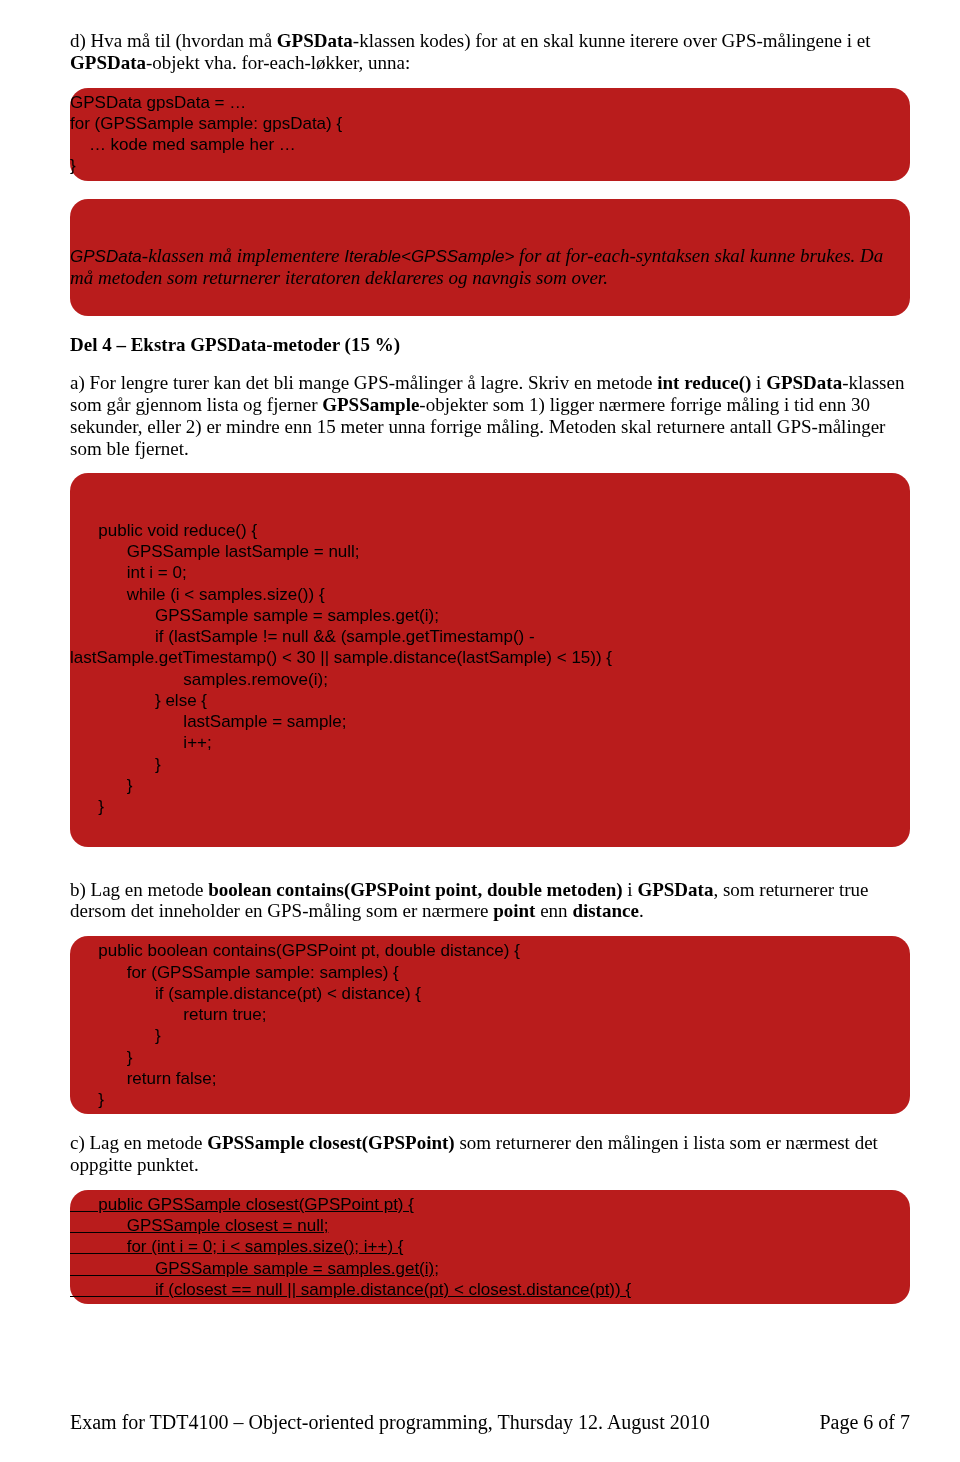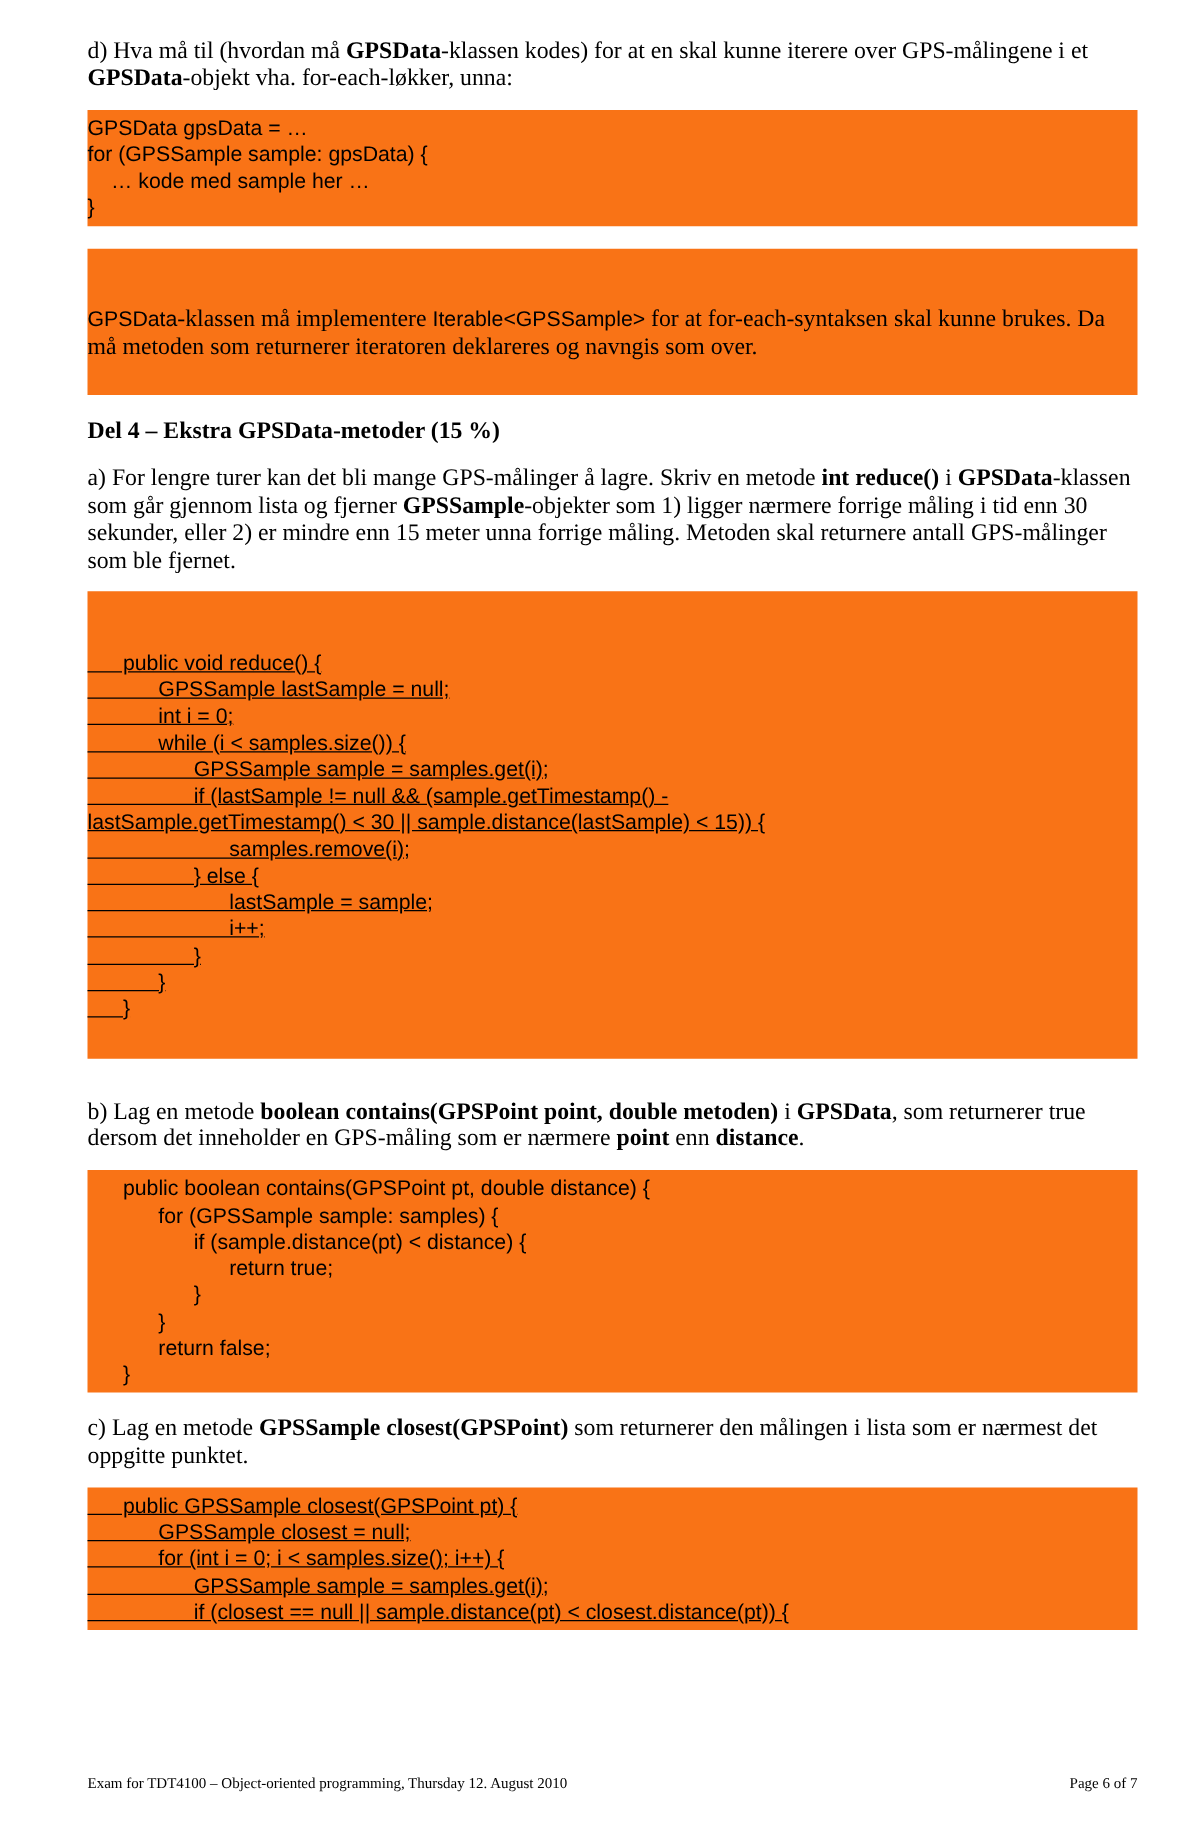--- a/index.html
+++ b/index.html
@@ -15,65 +15,66 @@
     font-size: 19px;
     line-height: 1.15;
     color: #000;
     position: relative;
     box-sizing: border-box;
     padding: 30px 50px 80px 70px;
   }
   p { margin: 0 0 14px 0; }
   .para { margin: 0 0 14px 0; }
   .codeblock, .shade {
-    background: #f97316;
+    background: #b91c1c;
     font-family: Verdana, Geneva, sans-serif;
     font-size: 17px;
     line-height: 1.25;
     white-space: pre;
     padding: 4px 0;
     margin: 0 0 18px 0;
+    border-radius: 18px;
   }
-  .shade .pre { white-space: pre; font-family: Verdana, Geneva, sans-serif; text-decoration: underline; }
+  .shade .pre { white-space: pre; font-family: Verdana, Geneva, sans-serif; }
   .shade .prose {
     font-family: "Times New Roman", Times, serif;
     font-size: 19px;
     white-space: normal;
     line-height: 1.15;
     margin: 0 0 14px 0;
   }
   .heading3 {
     font-weight: bold;
     margin: 10px 0 16px 0;
   }
   .footer {
     position: absolute;
     bottom: 28px;
     left: 70px;
     right: 50px;
     display: flex;
     justify-content: space-between;
-    font-size: 12px;
+    font-size: 20px;
   }
   .footer-right { text-align: left; }
 </style>
 </head>
 <body>
 
 <p class="para">
   <span>d) Hva må til (hvordan må </span><b>GPSData</b><span>-klassen kodes) for at en skal kunne iterere over GPS-målingene i et </span><b>GPSData</b><span>-objekt vha. for-each-løkker, unna:</span>
 </p>
 
 <div class="codeblock">GPSData gpsData = …
 for (GPSSample sample: gpsData) {
     … kode med sample her …
 }</div>
 
 <div class="shade" style="padding:4px 0 6px 0;">
-  <div class="prose" style="margin:0;">
+  <div class="prose" style="margin:0;font-style:italic;">
     <span style="font-family:Verdana,Geneva,sans-serif;font-size:17px;">GPSData</span><span>-klassen må implementere </span><span style="font-family:Verdana,Geneva,sans-serif;font-size:17px;">Iterable&lt;GPSSample&gt;</span><span> for at for-each-syntaksen skal kunne brukes. Da må metoden som returnerer iteratoren deklareres og navngis som over.</span>
   </div>
 </div>
 
 <div class="heading3">Del 4 – Ekstra GPSData-metoder (15 %)</div>
 
 <p class="para">
   <span>a) For lengre turer kan det bli mange GPS-målinger å lagre. Skriv en metode </span><b>int reduce()</b><span> i </span><b>GPSData</b><span>-klassen som går gjennom lista og fjerner </span><b>GPSSample</b><span>-objekter som 1) ligger nærmere forrige måling i tid enn 30 sekunder, eller 2) er mindre enn 15 meter unna forrige måling. Metoden skal returnere antall GPS-målinger som ble fjernet.</span>
 </p>
 

